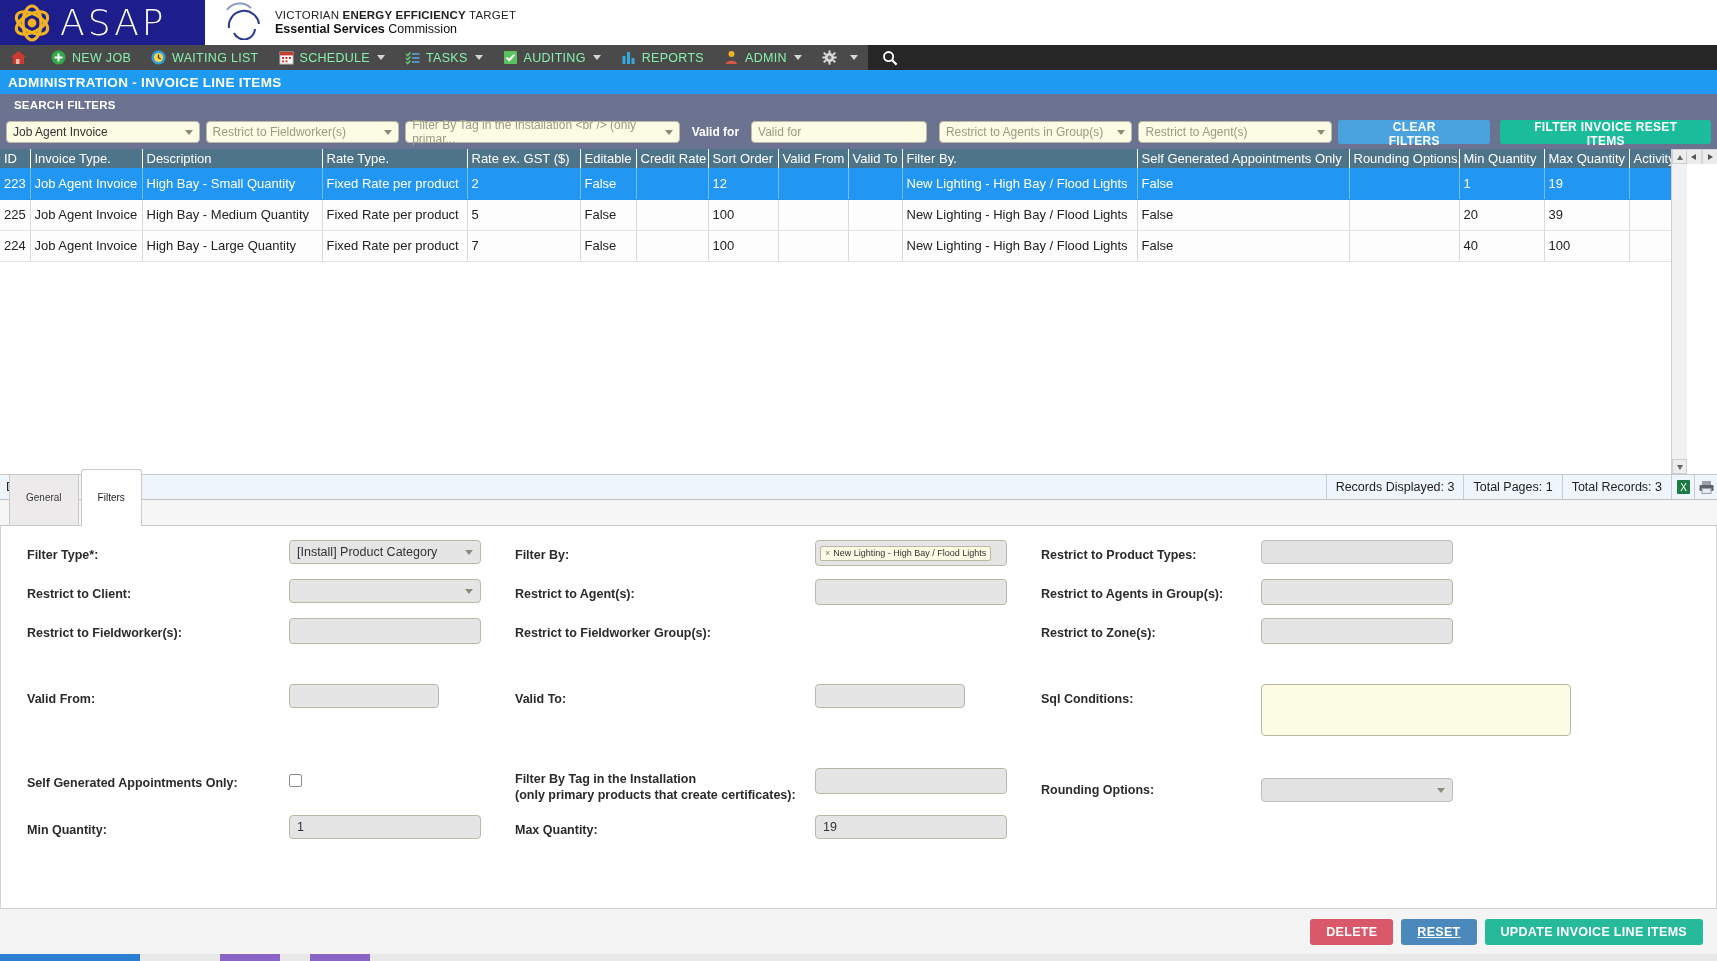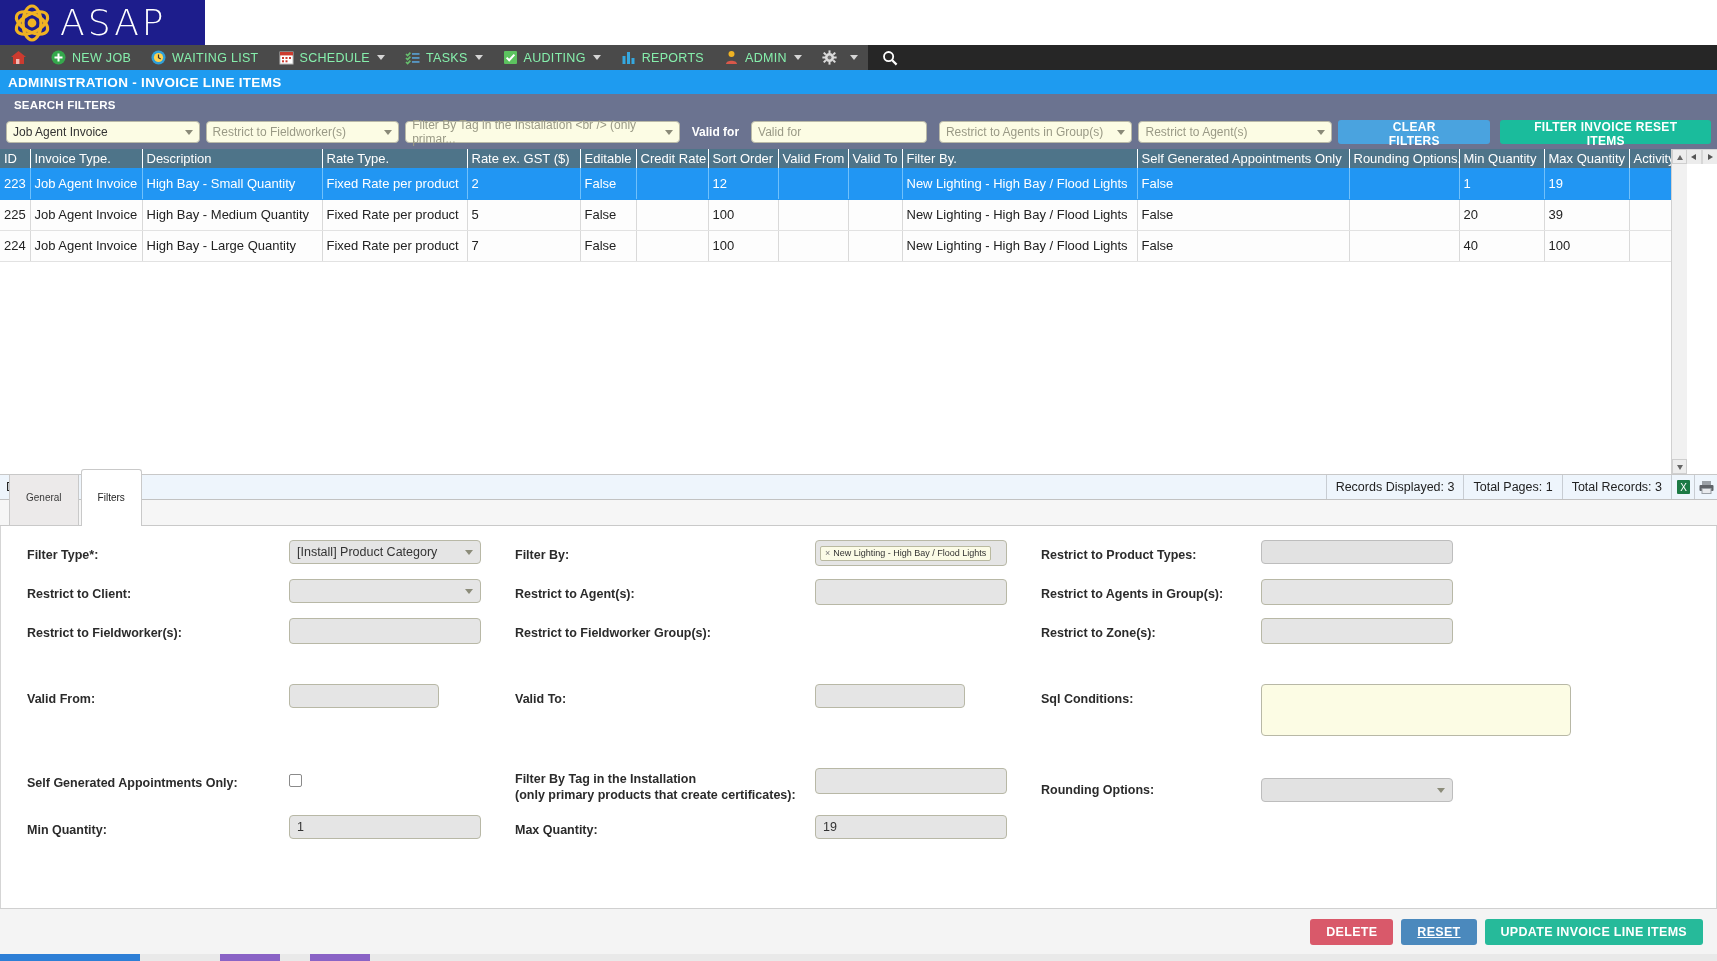--- a/index.html
+++ b/index.html
@@ -147,20 +147,35 @@
         <svg width="44" height="38" viewBox="0 0 44 38" xmlns="http://www.w3.org/2000/svg">
           <g fill="none" stroke="#f0b323" stroke-width="3.2">
             <ellipse cx="22" cy="19" rx="17" ry="9" transform="rotate(-28 22 19)"></ellipse>
             <ellipse cx="22" cy="19" rx="17" ry="9" transform="rotate(28 22 19)"></ellipse>
             <ellipse cx="22" cy="19" rx="9" ry="17" transform="rotate(0 22 19)"></ellipse>
           </g>
           <circle cx="22" cy="19" r="4.4" fill="#f0b323"></circle>
         </svg>
       </div>
       <div class="logo-text">ASAP</div>
+    </div>
+    <div class="veet">
+      <div class="veet-svg">
+        <svg width="50" height="38" viewBox="0 0 50 38" xmlns="http://www.w3.org/2000/svg">
+          <g fill="none" stroke="#2b3a8f" stroke-width="2">
+            <path d="M8 26 A15 15 0 1 1 38 22"></path>
+            <path d="M13 31 A11 11 0 0 0 34 27"></path>
+          </g>
+          <path d="M6 8 A16 16 0 0 1 30 6" fill="none" stroke="#8d9ac4" stroke-width="2"></path>
+        </svg>
+      </div>
+      <div class="veet-lines">
+        <div class="veet-l1"><span>VICTORIAN </span><b>ENERGY EFFICIENCY</b><span> TARGET</span></div>
+        <div class="veet-l2"><b>Essential Services</b><span> Commission</span></div>
+      </div>
     </div>
   </div>
 
   <div class="navbar">
 
     <div class="nav-item">
       <span class="nav-ico">
         <svg width="17" height="15" viewBox="0 0 17 15">
             <path d="M8.5 1 L16 7 H14 V14 H3 V7 H1 Z" fill="#cc3b2f"></path>
             <rect x="6" y="9" width="3.4" height="5" fill="#f3b9b3"></rect>

